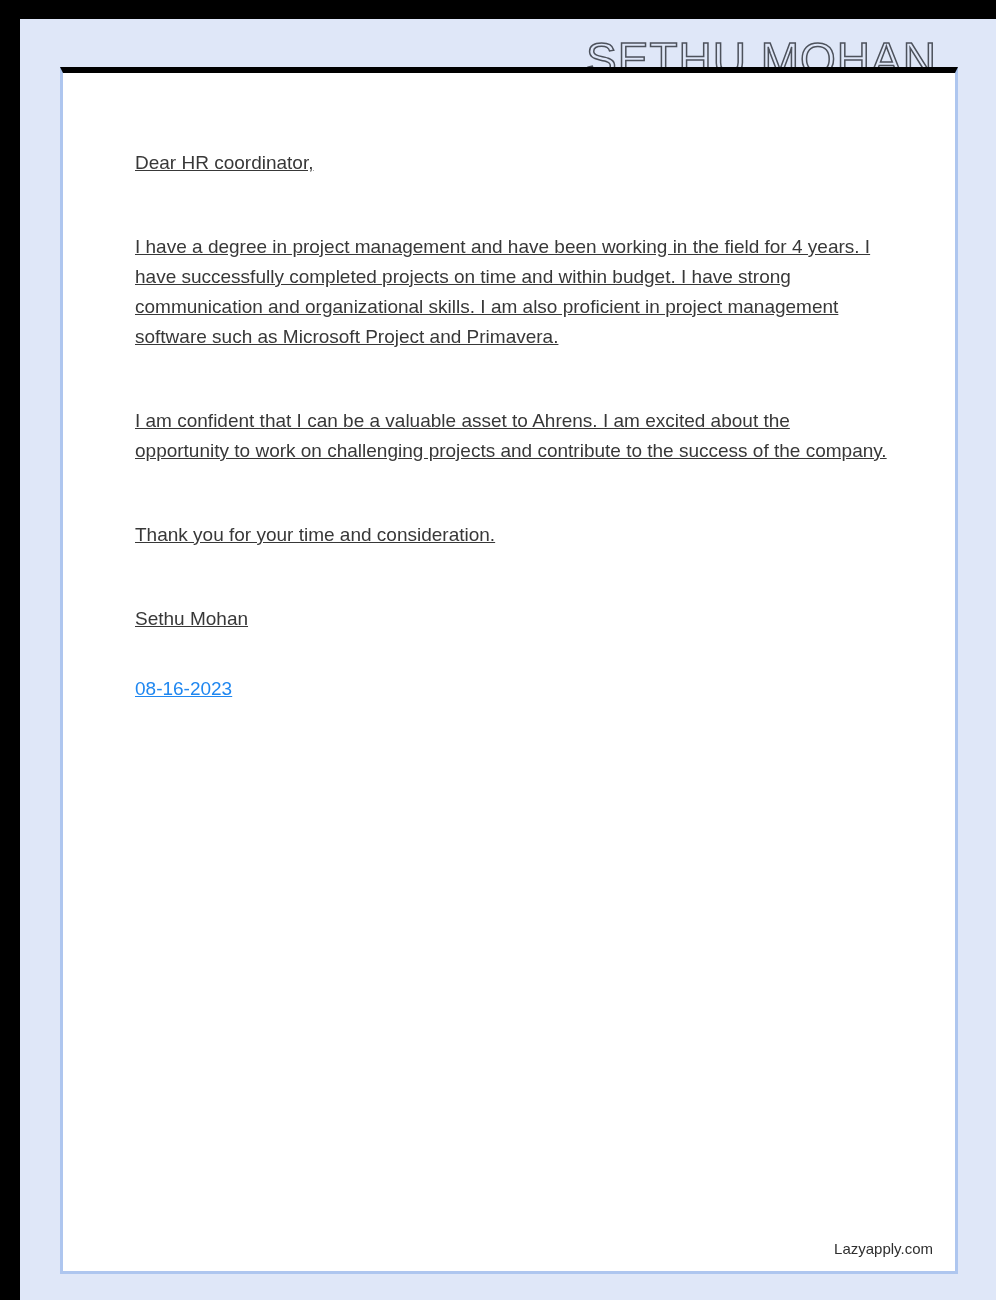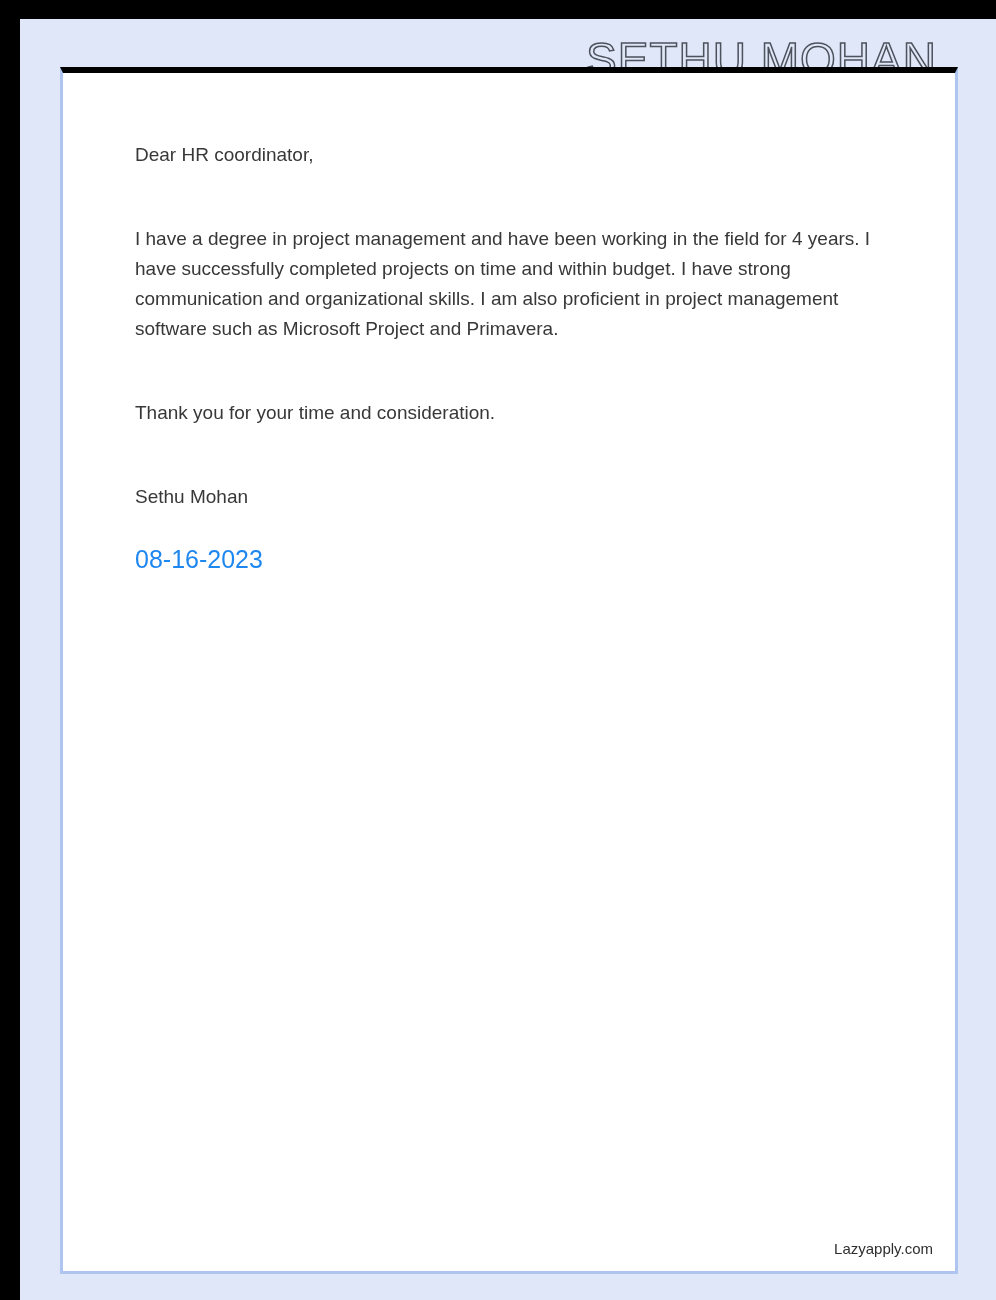--- a/index.html
+++ b/index.html
@@ -52,25 +52,25 @@
   .letter-body {
     position: absolute;
     left: 48px;
     top: 35px;
     right: 42px;
     color: var(--body-text);
     font-size: 19px;
     line-height: 30px;
     font-weight: 400;
   }
-  .letter-body p { margin: 8px 0 30px 0; }
+  .letter-body p { margin: 16px 0 30px 0; text-decoration: underline; }
   .letter-body p.signature-name { margin-bottom: 8px; }
   .date-line {
     color: var(--date-text);
-    font-size: 25px;
+    font-size: 19px;
     line-height: 30px;
   }
   .footer-brand {
     position: absolute;
     right: 10px;
     bottom: 1px;
     font-size: 15px;
     line-height: 18px;
     color: var(--footer-text);
     text-align: right;
@@ -84,20 +84,21 @@
   <div class="header-name">SETHU MOHAN</div>
 
   <div class="letter">
 
     <div class="letter-body">
       <p>Dear HR coordinator,</p>
 
 
       <p>I have a degree in project management and have been working in the field for 4 years. I have successfully completed projects on time and within budget. I have strong communication and organizational skills. I am also proficient in project management software such as Microsoft Project and Primavera.</p>
 
+      <p>I am confident that I can be a valuable asset to Ahrens. I am excited about the opportunity to work on challenging projects and contribute to the success of the company.</p>
 
       <p>Thank you for your time and consideration.</p>
 
 
       <p class="signature-name">Sethu Mohan</p>
 
       <p class="date-line">08-16-2023</p>
     </div>
 
     <div class="footer-brand">Lazyapply.com</div>

